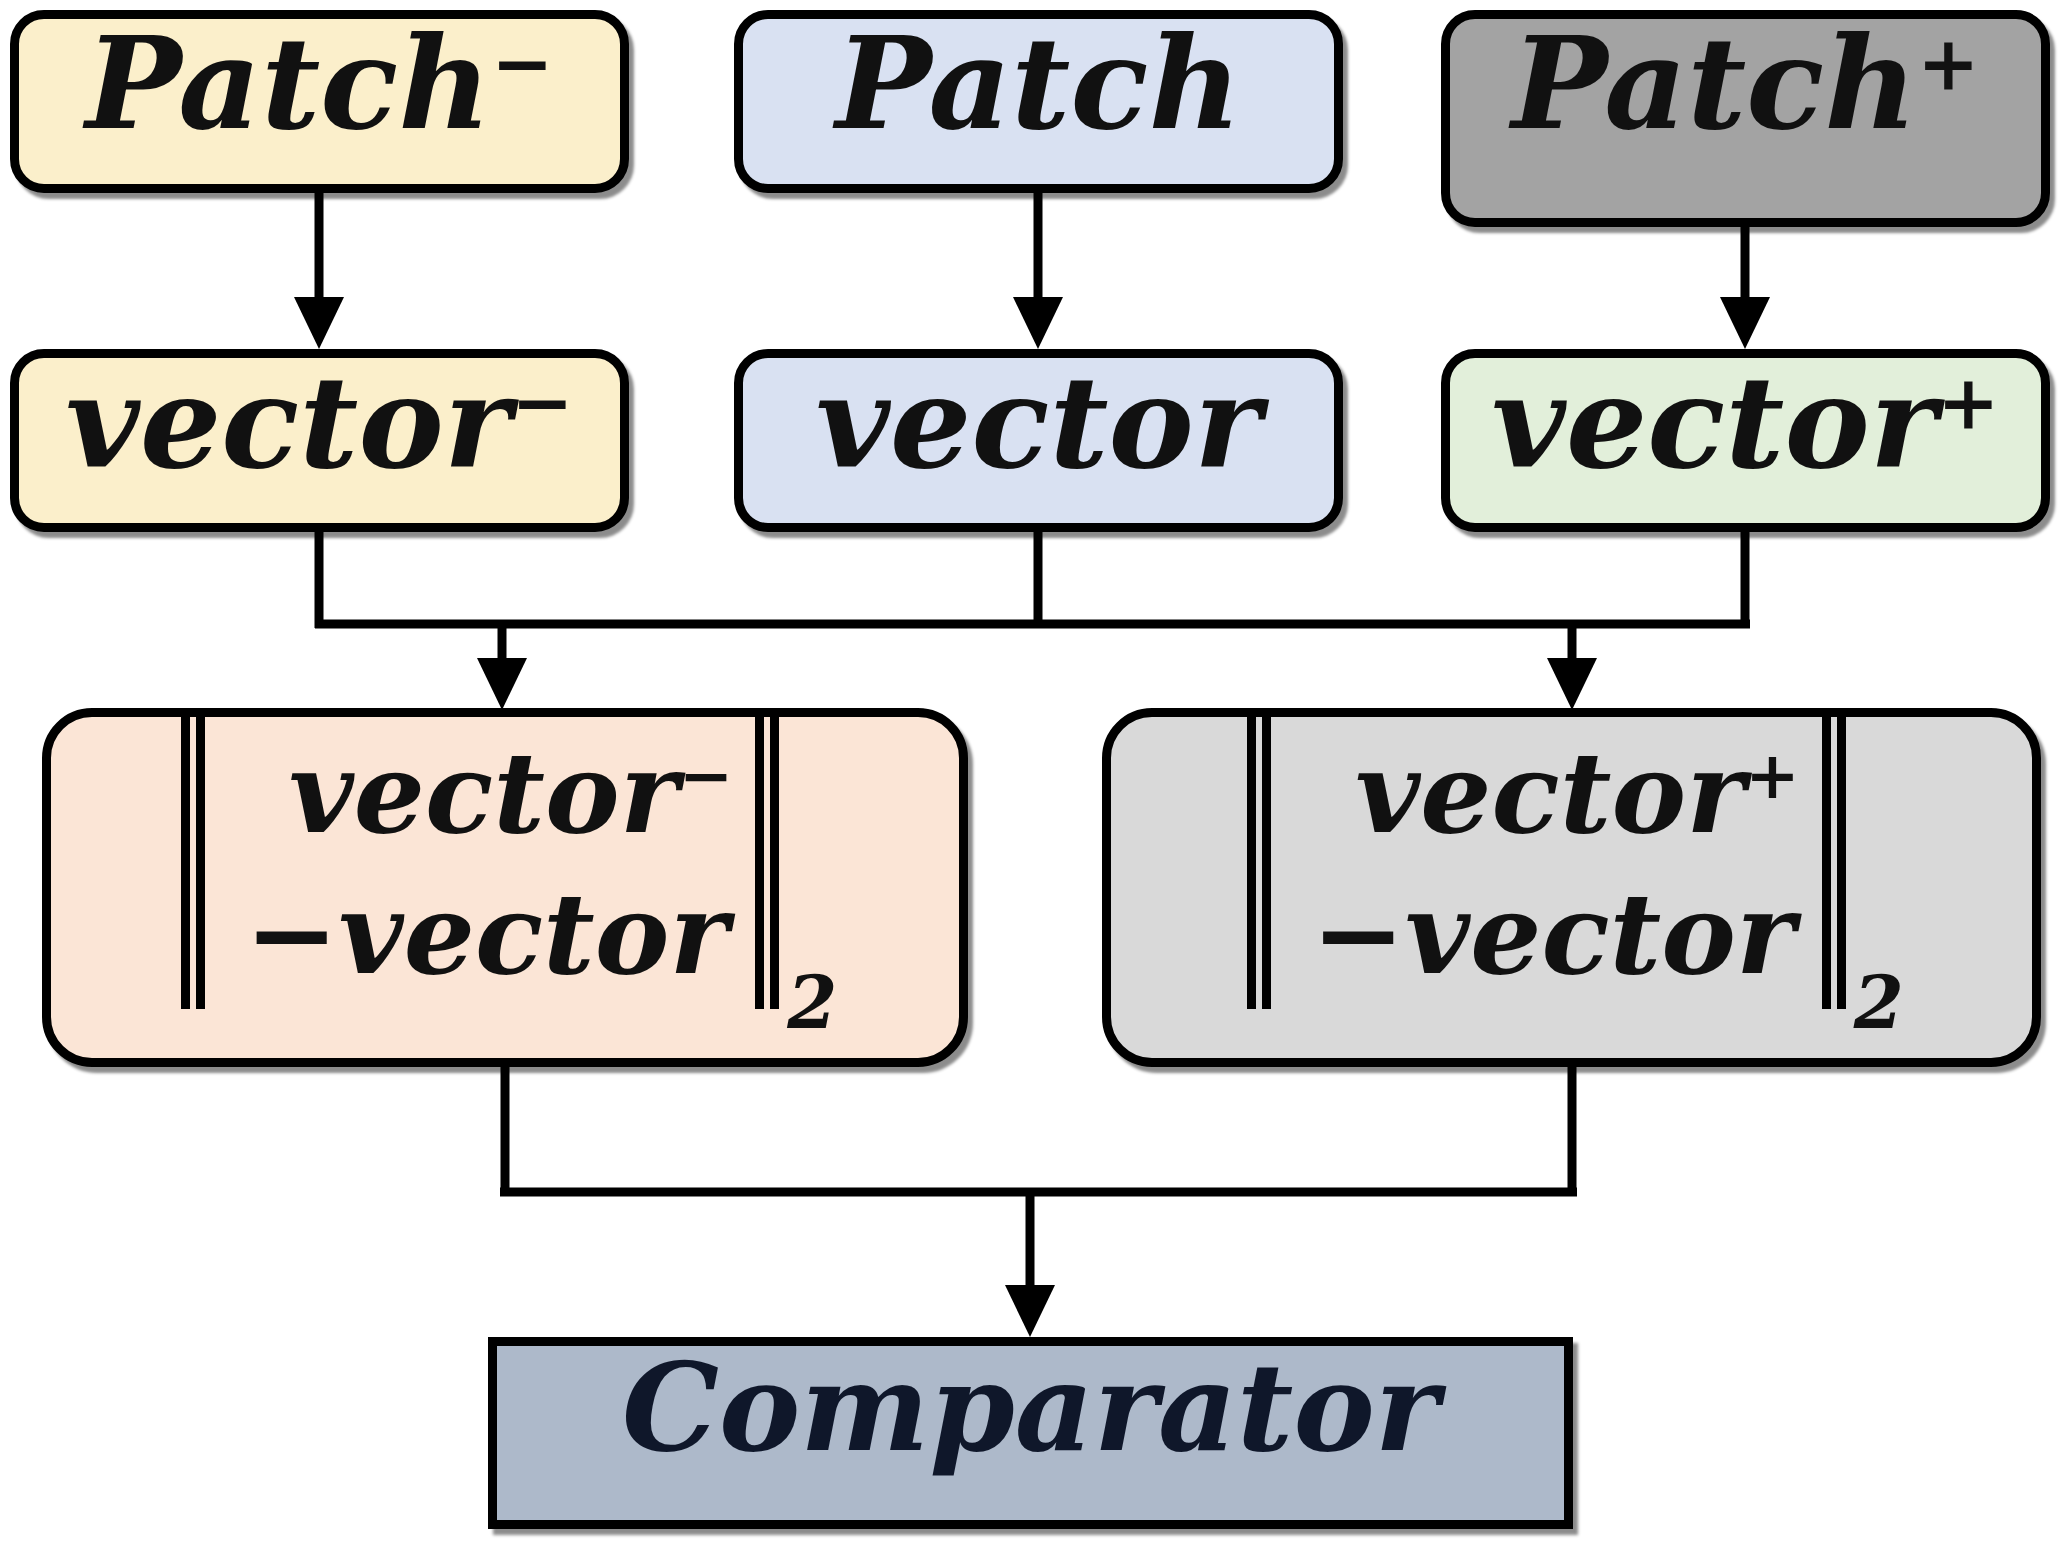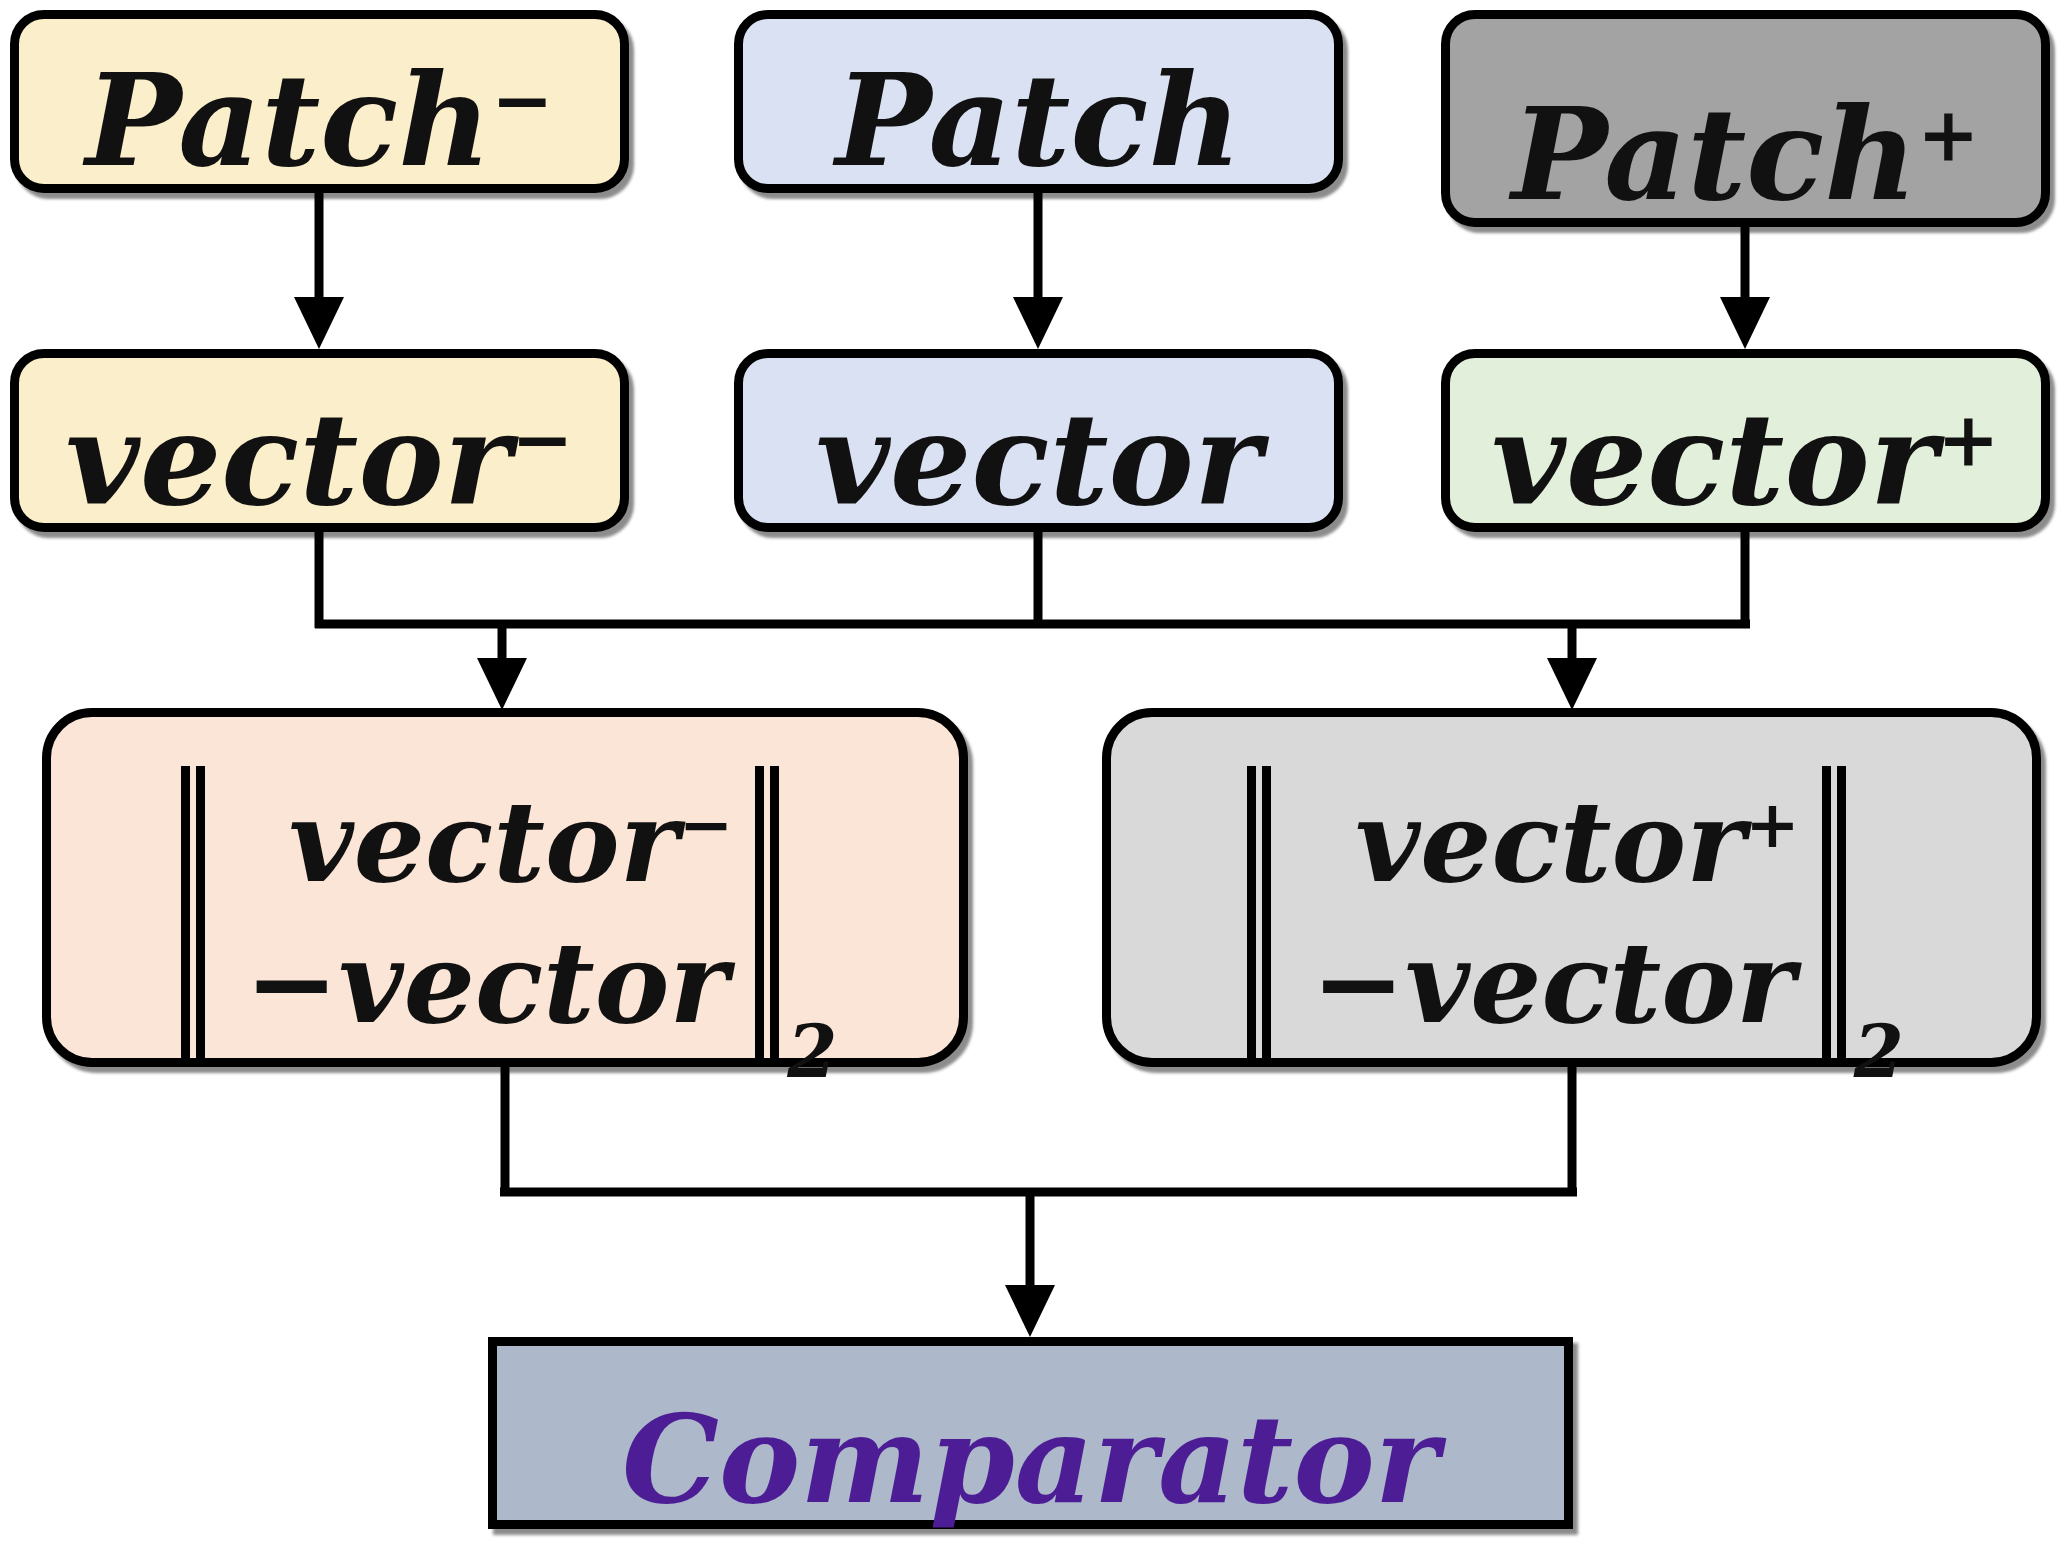--- a/index.html
+++ b/index.html
@@ -21,21 +21,21 @@
     top: 0;
     width: 2066px;
     height: 1542px;
     color: #000;
   }
   .box {
     position: absolute;
     box-sizing: border-box;
     border: 9px solid #000;
     display: flex;
-    align-items: flex-end;
+    align-items: flex-start;
     justify-content: center;
     box-shadow: 5px 6px 3px rgba(0,0,0,0.45);
   }
   .round1 { border-radius: 34px; }
   .round2 { border-radius: 50px; }
   .rect   { border-radius: 0; }
   .lbl {
     font-style: italic;
     font-weight: 700;
     font-size: 128px;
@@ -90,21 +90,21 @@
     font-size: 72px;
     color: #111;
     align-self: flex-end;
     transform: translate(8px, 30px);
     line-height: 1;
   }
   .comparator-lbl {
     font-style: italic;
     font-weight: 700;
     font-size: 122px;
-    color: #4c1d95;
+    color: #0f172a;
     line-height: 1;
   }
 </style>
 </head>
 <body>
 
 <div class="canvas">
 
   <svg class="wires" viewBox="0 0 2066 1542">
     <g stroke="currentColor" stroke-width="9" fill="currentColor" style="color: rgb(0, 0, 0);">

